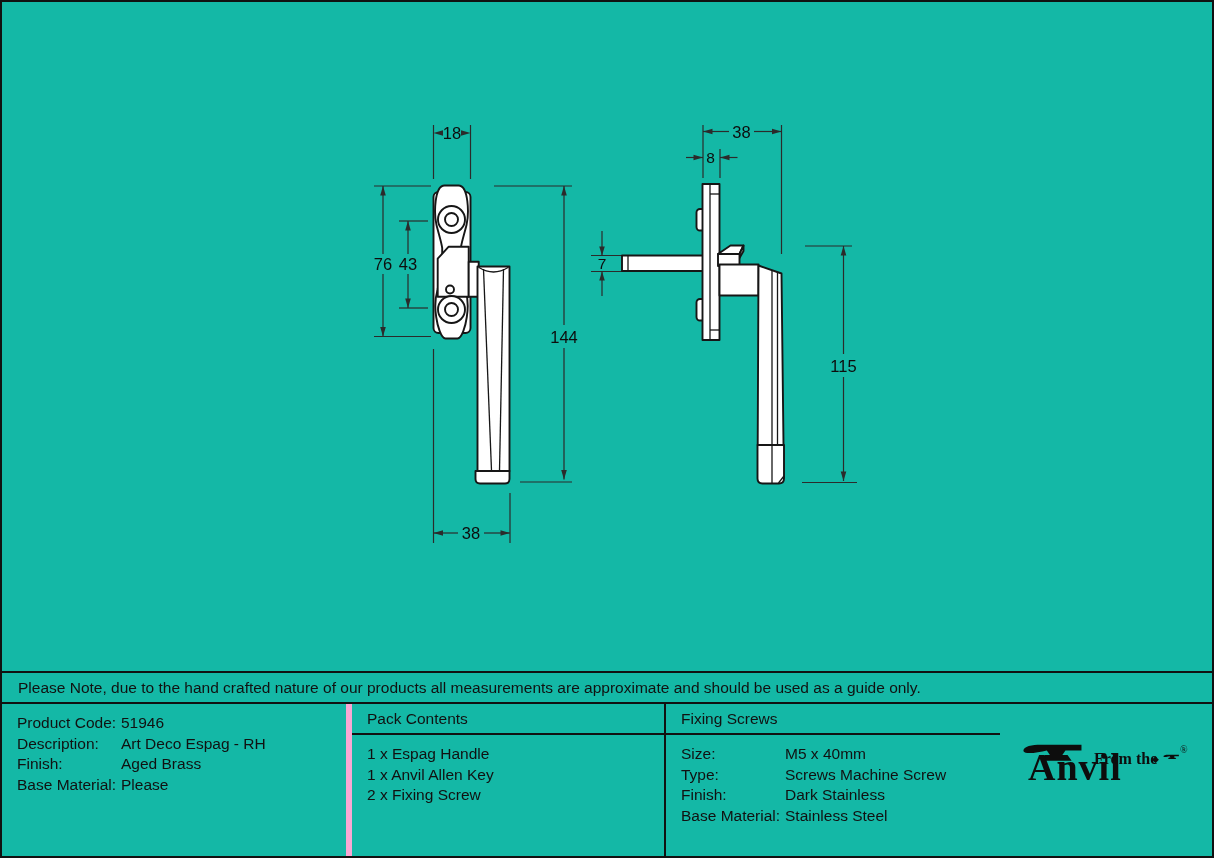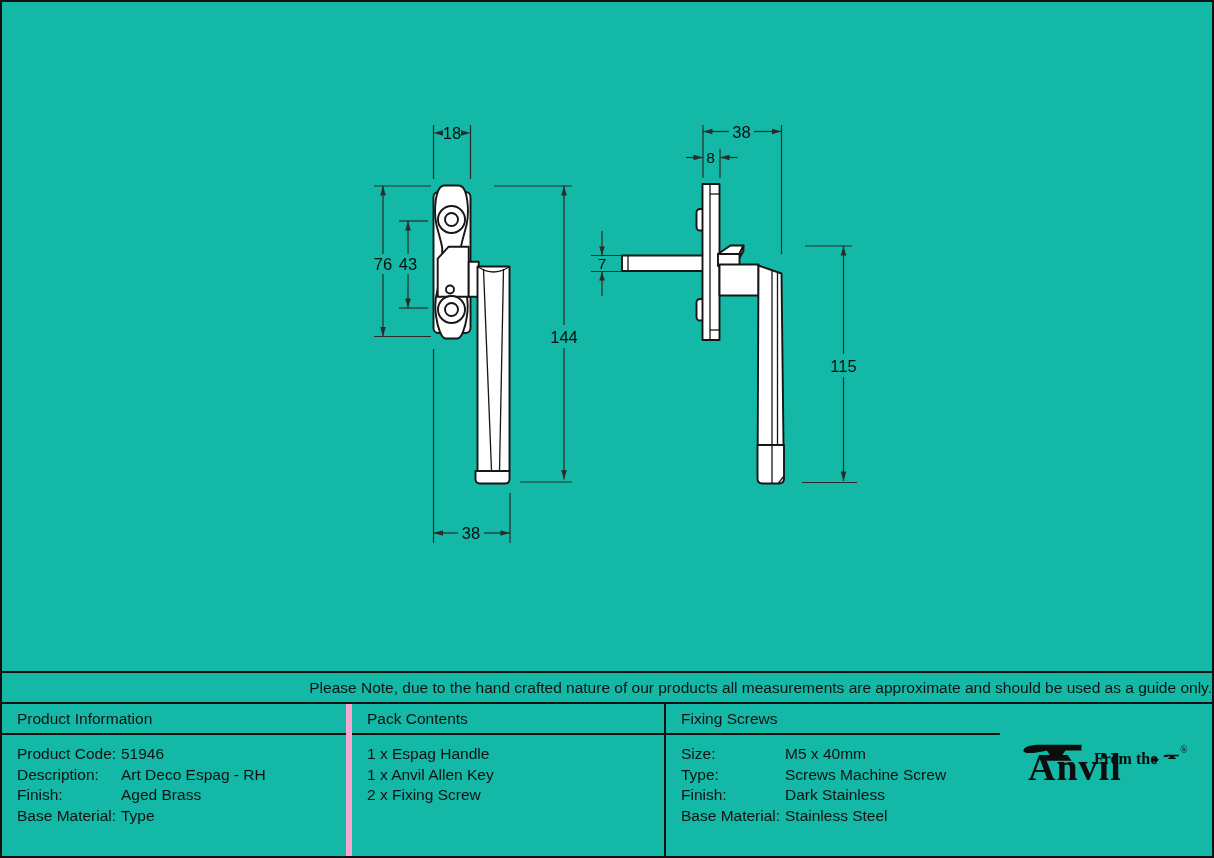--- a/index.html
+++ b/index.html
@@ -19,21 +19,21 @@
   .dim text.small { font-size:15.5px; }
   .obj rect, .obj path, .obj circle {
     stroke:#161616; stroke-width:1.9px; fill:#ffffff;
     stroke-linejoin:round; stroke-linecap:round;
   }
   .obj line.thin, .obj path.thin { stroke:#161616; stroke-width:1.3px; fill:none; }
   
   .note-row {
     position:absolute; left:0; right:0; top:669px; height:33px; box-sizing:border-box;
     border-top:2.5px solid #111; border-bottom:2.5px solid #111;
-    display:flex; align-items:center; padding-left:16px; font-size:15.5px;justify-content:flex-end;
+    display:flex; align-items:center; padding-left:16px; font-size:15.5px;
   }
   
   .info-table { position:absolute; left:0; right:0; top:702px; bottom:0; }
   .col { position:absolute; top:0; bottom:0; box-sizing:border-box; }
   .col1 { left:0; width:344px; }
   .col2 { left:344px; width:318px; border-left:6px solid #f9a8d4; }
   .col3 { left:662px; width:336px; border-left:2px solid #111; }
   .col4 { left:998px; right:0; border-left:2px solid #111; }
   .cell-header {
     height:29px; border-bottom:2px solid #111;
@@ -186,37 +186,36 @@
     </g>
   </svg>
 
   <div class="note-row">
     <span>Please Note, due to the hand crafted nature of our products all measurements are approximate and should be used as a guide only.</span>
   </div>
 
   <div class="info-table">
 
     <div class="col col1">
-      <div class="cell-header">Product Information</div>
       <div class="cell-body">
         <div class="kv">
           <span class="k">Product Code:</span>
           <span class="v">51946</span>
         </div>
         <div class="kv">
           <span class="k">Description:</span>
           <span class="v">Art Deco Espag - RH</span>
         </div>
         <div class="kv">
           <span class="k">Finish:</span>
           <span class="v">Aged Brass</span>
         </div>
         <div class="kv">
           <span class="k">Base Material:</span>
-          <span class="v">Type</span>
+          <span class="v">Please</span>
         </div>
       </div>
     </div>
 
     <div class="col col2">
       <div class="cell-header">Pack Contents</div>
       <div class="cell-body">
         <div>1 x Espag Handle</div>
         <div>1 x Anvil Allen Key</div>
         <div>2 x Fixing Screw</div>

